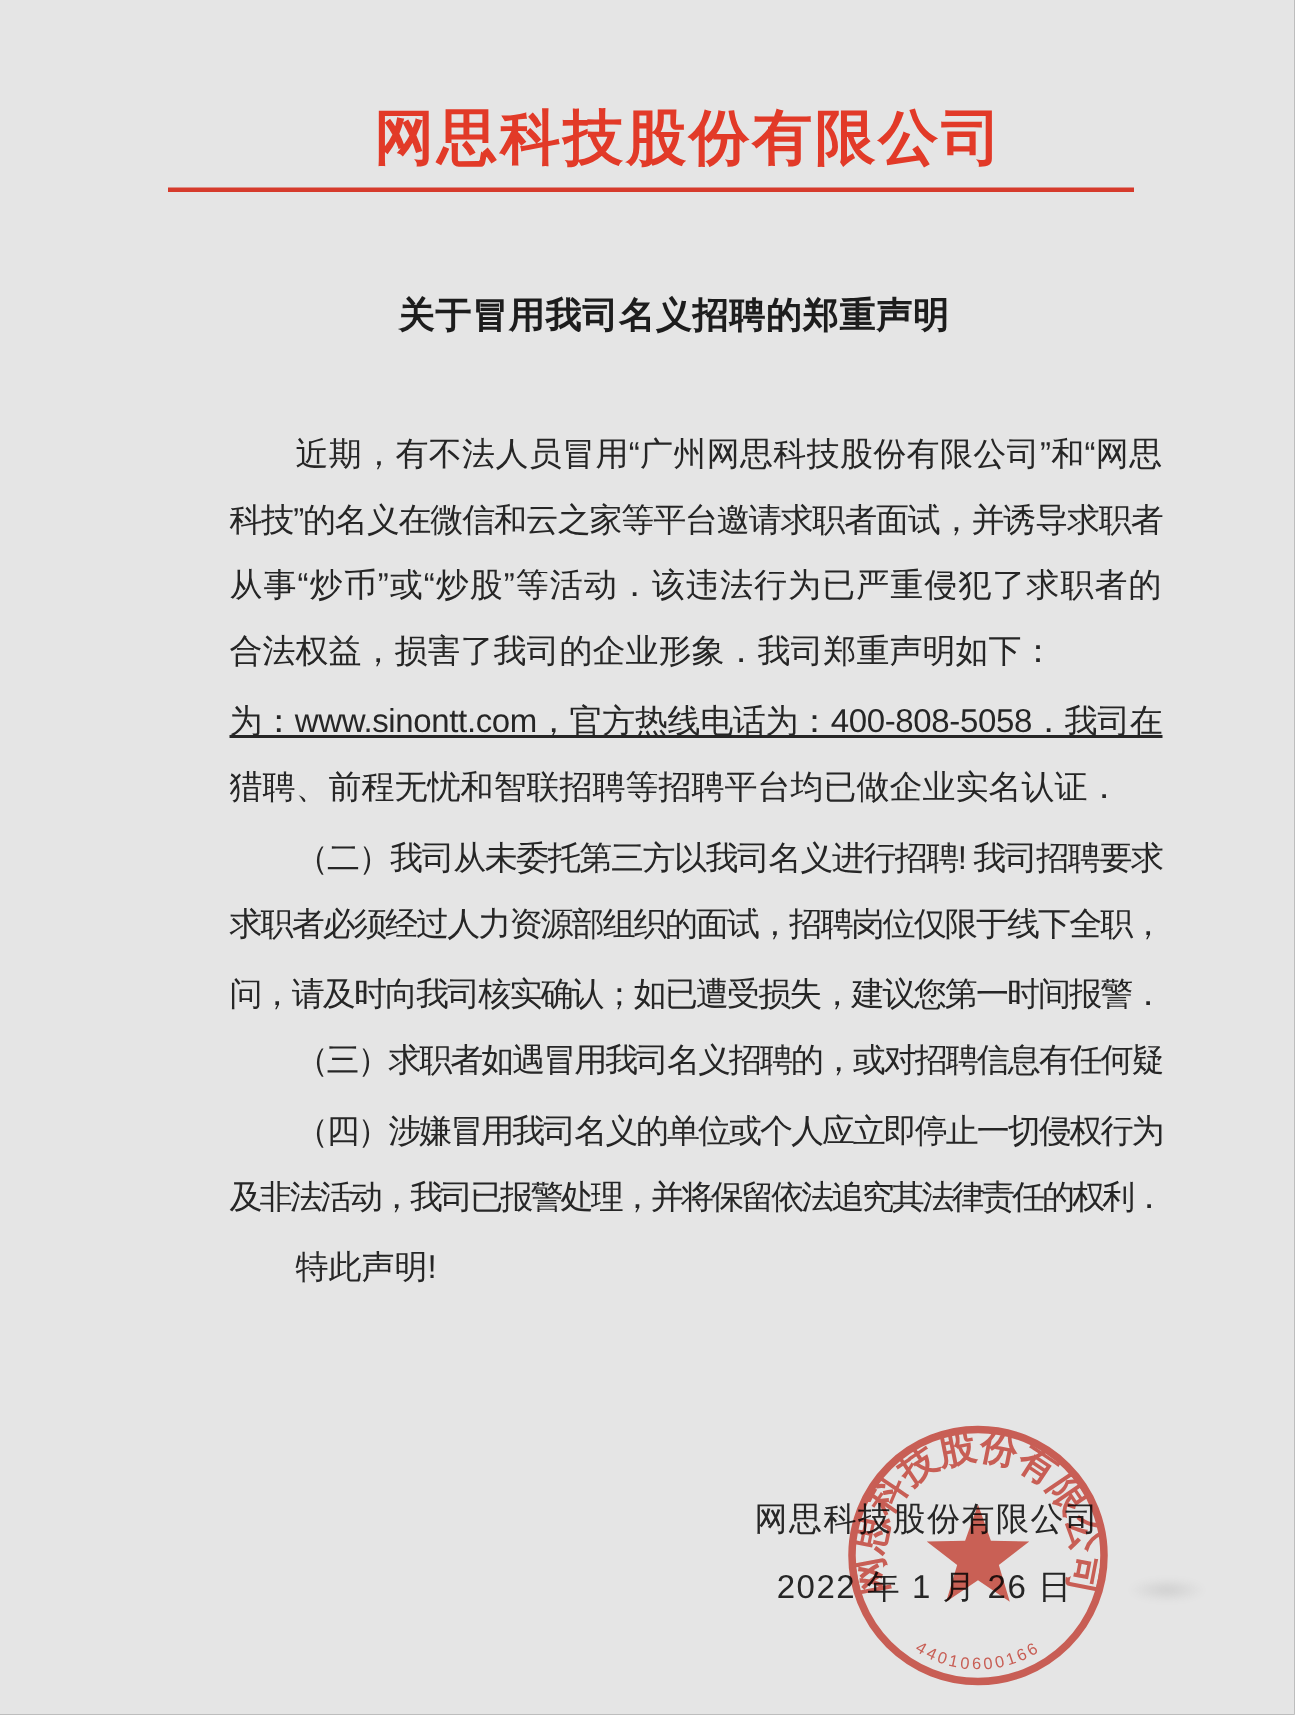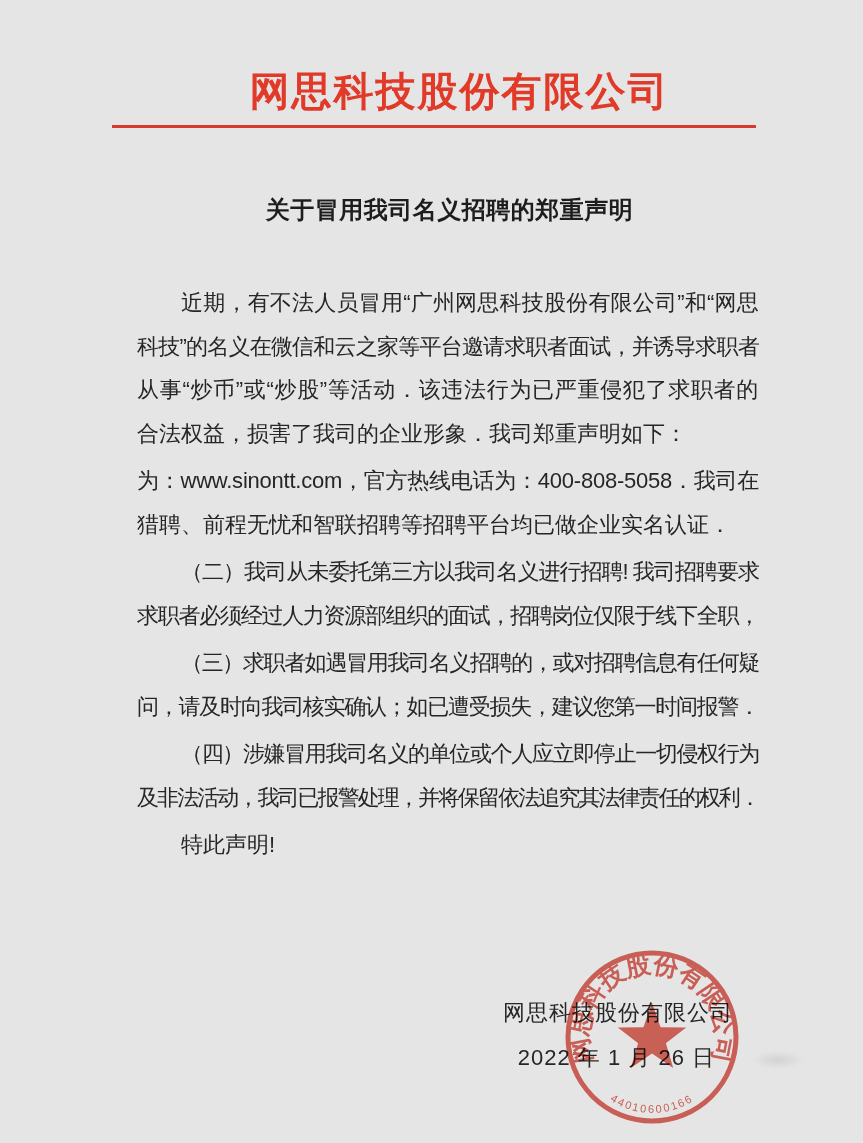--- a/index.html
+++ b/index.html
@@ -44,21 +44,21 @@
     white-space:nowrap;
   }
   
   .doc-body{
     position:absolute;
     top:281px;left:137px;
     width:622px;
     color:#262626;
     font-size:22px;
   }
-  .para{margin:0 0 4px 0;}
+  .para{margin:0 0 4px 16px;}
   .doc-line{
     box-sizing:border-box;
     width:622px;
     height:43.5px;
     line-height:43.5px;
     white-space:nowrap;
     overflow:visible;
   }
   .doc-line.first{padding-left:44px;}
   .lt{display:inline-block;white-space:nowrap;}
@@ -108,30 +108,30 @@
   <div class="doc-title">关于冒用我司名义招聘的郑重声明</div>
 
   <div class="doc-body">
       <div class="para">
         <div class="doc-line first"><span class="lt" style="letter-spacing: 0.214844px;">近期，有不法人员冒用“广州网思科技股份有限公司”和“网思</span></div>
         <div class="doc-line"><span class="lt" style="letter-spacing: -0.777604px;">科技”的名义在微信和云之家等平台邀请求职者面试，并诱导求职者</span></div>
         <div class="doc-line"><span class="lt" style="letter-spacing: 0.689583px;">从事“炒币”或“炒股”等活动．该违法行为已严重侵犯了求职者的</span></div>
         <div class="doc-line"><span class="lt">合法权益，损害了我司的企业形象．我司郑重声明如下：</span></div>
       </div>
       <div class="para">
-        <div class="doc-line"><span class="lt" style="letter-spacing: -0.239583px;">为：www.sinontt.com，官方热线电话为：400-808-5058．我司在</span></div>
+        <div class="doc-line"><span class="lt" style="letter-spacing: -0.239583px; text-decoration: underline;">为：www.sinontt.com，官方热线电话为：400-808-5058．我司在</span></div>
         <div class="doc-line"><span class="lt">猎聘、前程无忧和智联招聘等招聘平台均已做企业实名认证．</span></div>
       </div>
       <div class="para">
         <div class="doc-line first"><span class="lt" style="letter-spacing: -0.973599px;">（二）我司从未委托第三方以我司名义进行招聘! 我司招聘要求</span></div>
         <div class="doc-line"><span class="lt" style="letter-spacing: -1.26667px;">求职者必须经过人力资源部组织的面试，招聘岗位仅限于线下全职，</span></div>
       </div>
       <div class="para">
+        <div class="doc-line"><span class="lt" style="letter-spacing: -1.26667px;">问，请及时向我司核实确认；如已遭受损失，建议您第一时间报警．</span></div>
         <div class="doc-line first"><span class="lt" style="letter-spacing: -1.35714px;">（三）求职者如遇冒用我司名义招聘的，或对招聘信息有任何疑</span></div>
-        <div class="doc-line"><span class="lt" style="letter-spacing: -1.26667px;">问，请及时向我司核实确认；如已遭受损失，建议您第一时间报警．</span></div>
       </div>
       <div class="para">
         <div class="doc-line first"><span class="lt" style="letter-spacing: -1.35714px;">（四）涉嫌冒用我司名义的单位或个人应立即停止一切侵权行为</span></div>
         <div class="doc-line"><span class="lt" style="letter-spacing: -1.93548px; text-align: right;">及非法活动，我司已报警处理，并将保留依法追究其法律责任的权利．</span></div>
       </div>
       <div class="para">
         <div class="doc-line first"><span class="lt">特此声明!</span></div>
       </div>
     </div>
 

